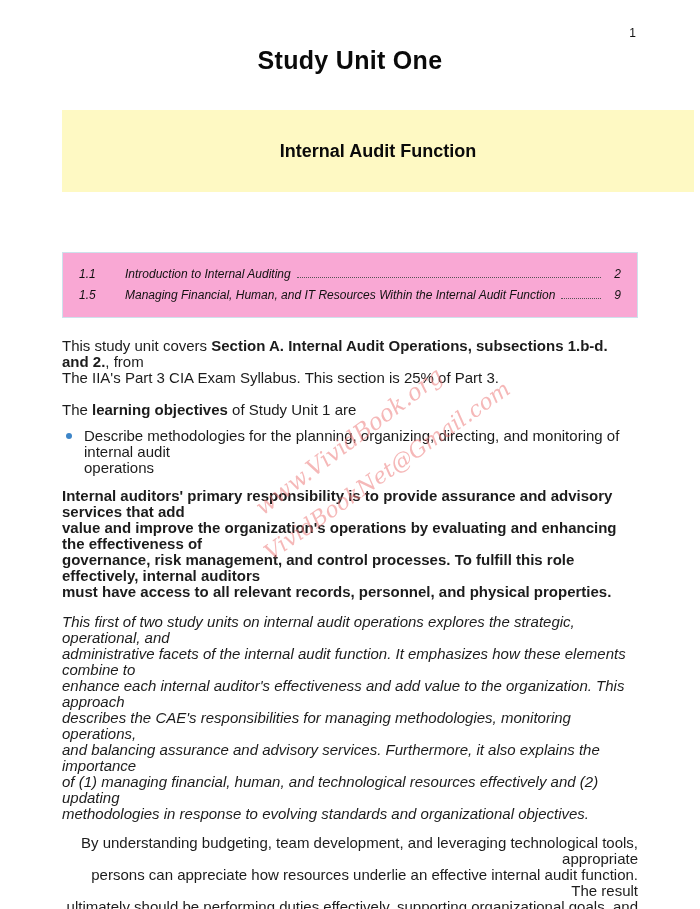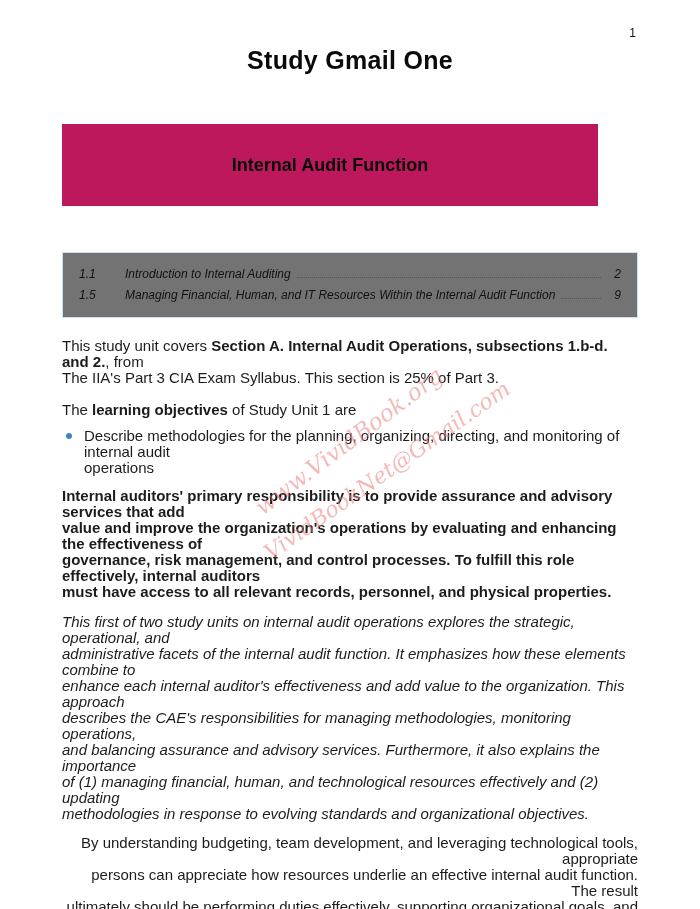--- a/index.html
+++ b/index.html
@@ -15,32 +15,32 @@
     position:absolute; top:26px; right:64px;
     font-size:12px; color:#111;
   }
   .unit-title {
     position:absolute; top:46px; left:0; width:100%;
     margin:0; text-align:center;
     font-size:25px; font-weight:bold; color:#0a0a0a;
     letter-spacing:0.3px;
   }
   .header-box {
-    position:absolute; top:124px; left:62px;
-    width:536px; height:82px;
-    background:#be185d;
+    position:absolute; top:110px; left:62px;
+    width:632px; height:82px;
+    background:#fef9c3;
     display:flex; align-items:center; justify-content:center;
   }
   .header-box h2 {
     margin:0; font-size:18px; font-weight:bold; color:#0a0a0a;
   }
   .toc-box {
     position:absolute; top:252px; left:62px;
     width:576px; height:66px;
-    background:#737373;
+    background:#f9a8d4;
     border:1px solid #cde2ec;
     box-sizing:border-box;
     padding:11px 16px 0 16px;
     font-style:italic; font-size:12px; color:#111;
   }
   .toc-row {
     display:flex; align-items:baseline;
     height:21px; line-height:21px;
   }
   .toc-num { width:46px; flex:none; }
@@ -92,21 +92,21 @@
   }
   .footer a { color:#2727d8; text-decoration:underline; cursor:pointer; }
 </style>
 </head>
 <body>
 
 <div class="page">
 
   <div class="page-number">1</div>
 
-  <h1 class="unit-title">Study Gmail One</h1>
+  <h1 class="unit-title">Study Unit One</h1>
 
   <div class="header-box">
     <h2>Internal Audit Function</h2>
   </div>
 
   <div class="toc-box">
     <div class="toc-row">
       <span class="toc-num">1.1</span>
       <span class="toc-title">Introduction to Internal Auditing</span>
       <span class="toc-leader"></span>

